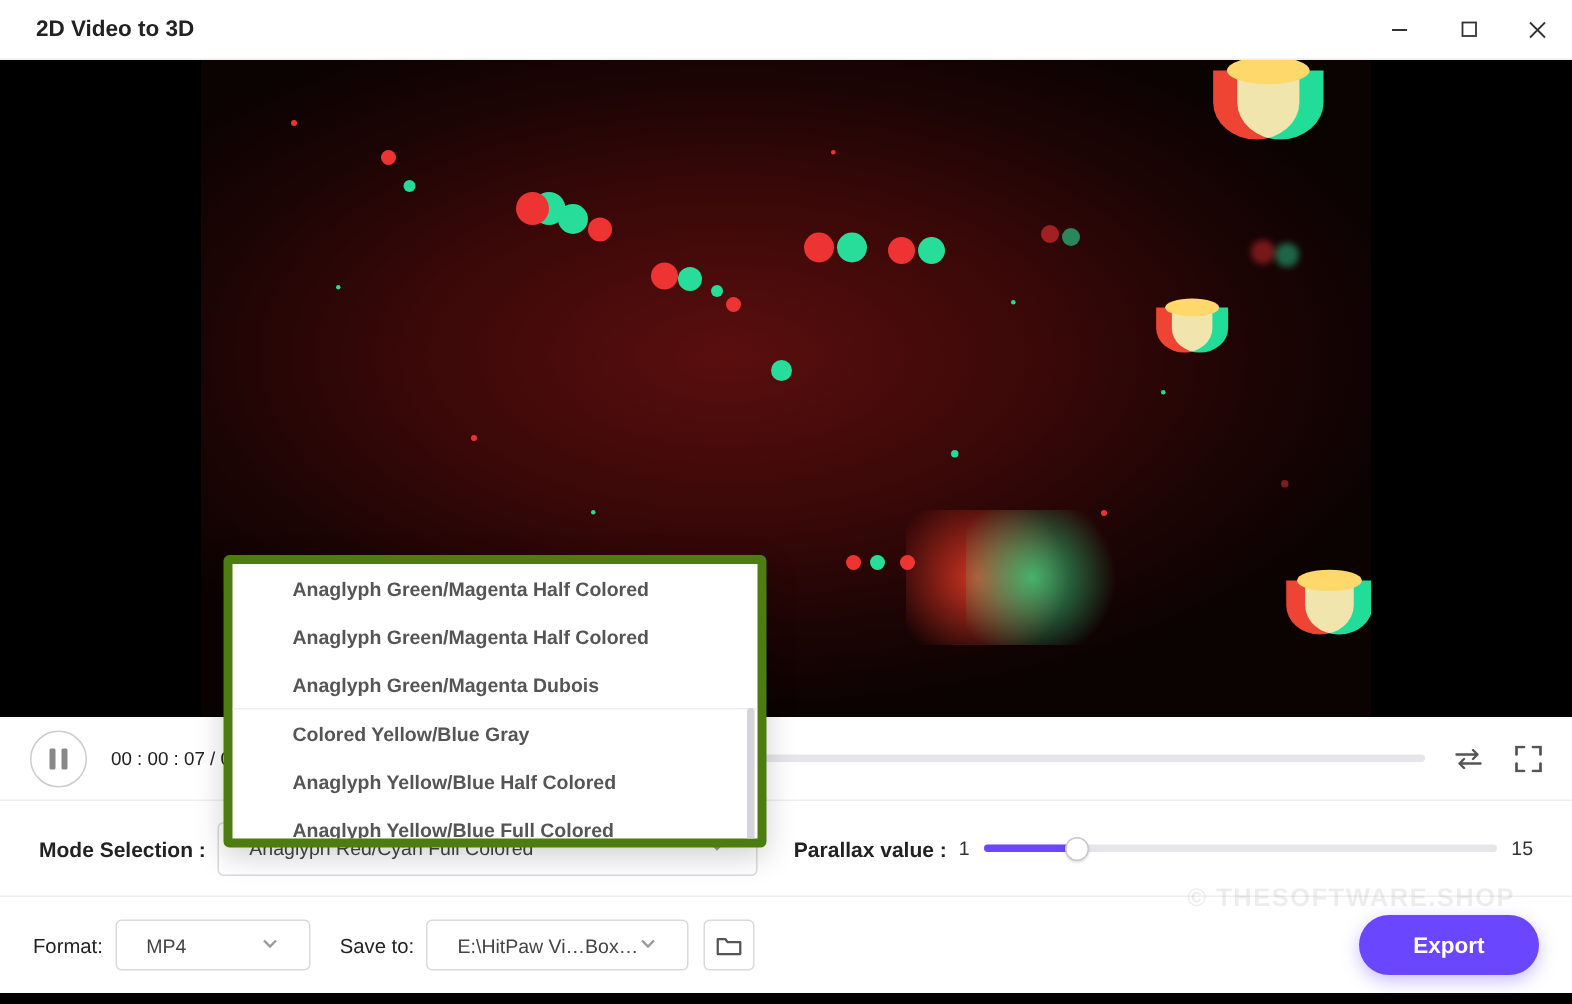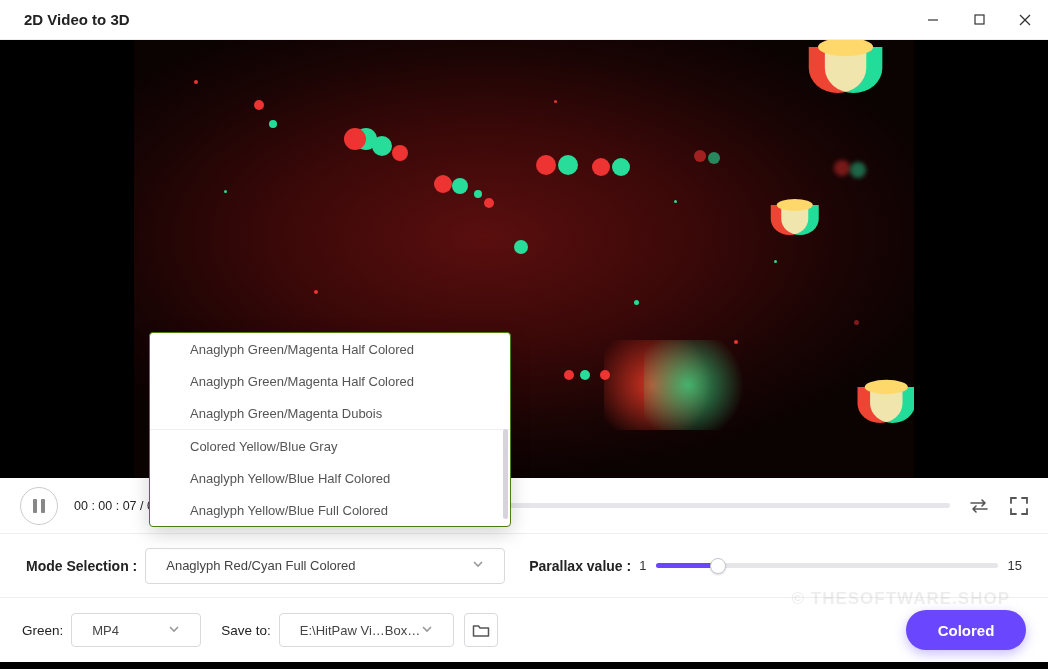--- a/index.html
+++ b/index.html
@@ -86,24 +86,24 @@
     display:flex; align-items:center; justify-content:center; margin-left:10px; color:#555;
   }
   .export-btn {
     margin-left:auto; width:120px; height:40px; border-radius:20px;
     background:#6a47ff; color:#fff; font-size:15px; font-weight:600;
     display:flex; align-items:center; justify-content:center;
     box-shadow: 0 4px 12px rgba(106,71,255,.35);
   }
   
   .dropdown-popup {
-    position:absolute; left:149px; top:332px; width:362px; height:195px;
-    background:#fff; border:1px solid #4d7c0f; border-radius:4px;
+    position:absolute; left:149px; top:370px; width:362px; height:195px;
+    background:#fff; border:6px solid #4d7c0f; border-radius:4px;
     box-shadow: 0 6px 20px rgba(0,0,0,.18);
-    overflow:hidden; z-index:50;
+    overflow:hidden; z-index:50;font-weight:bold;
   }
   .dd-item {
     height:32px; display:flex; align-items:center; padding:0 40px;
     font-size:13px; color:#555; cursor:default;
   }
   .dd-scroll {
     position:absolute; right:2px; top:96px; width:5px; height:90px;
     background:#d4d4da; border-radius:3px;
   }
   
@@ -250,21 +250,21 @@
         <div class="slider-track">
           <div class="slider-fill"></div>
           <div class="slider-thumb"></div>
         </div>
         <span class="sval">15</span>
       </div>
     </div>
   </div>
 
   <div class="export-row">
-    <span class="flabel">Green:</span>
+    <span class="flabel">Format:</span>
     <div class="select-box fmt-select">
       <span>MP4</span>
       <span class="chev">
         <svg width="12" height="12">
             <path d="M2 4 L6 8 L10 4" fill="none" stroke="#999" stroke-width="1.6"></path>
           </svg>
       </span>
     </div>
     <span class="flabel" style="margin-left:20px;">Save to:</span>
     <div class="select-box saveto-select">
@@ -274,21 +274,21 @@
             <path d="M2 4 L6 8 L10 4" fill="none" stroke="#999" stroke-width="1.6"></path>
           </svg>
       </span>
     </div>
     <div class="folder-btn">
       <svg width="18" height="15">
         <path d="M1.5 3 V13 H16.5 V5 H8 L6.5 3 Z" fill="none" stroke="#555" stroke-width="1.5" stroke-linejoin="round"></path>
       </svg>
     </div>
     <div class="export-btn">
-      <span>Colored</span>
+      <span>Export</span>
     </div>
   </div>
 
   <div class="dropdown-popup">
     <div class="dd-item">
         <span>Anaglyph Green/Magenta Half Colored</span>
       </div>
     <div class="dd-item">
         <span>Anaglyph Green/Magenta Half Colored</span>
       </div>

